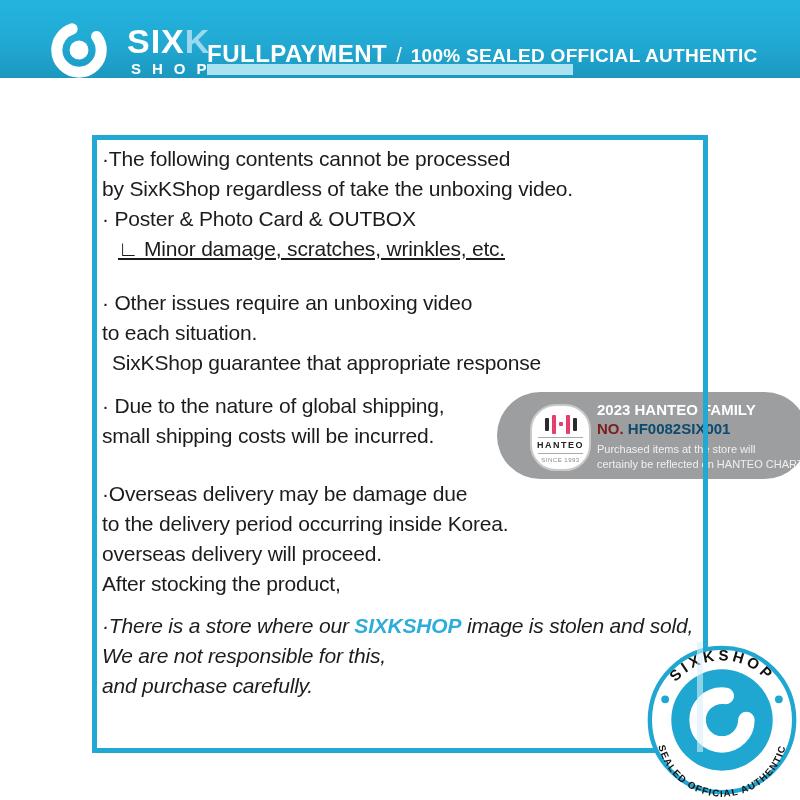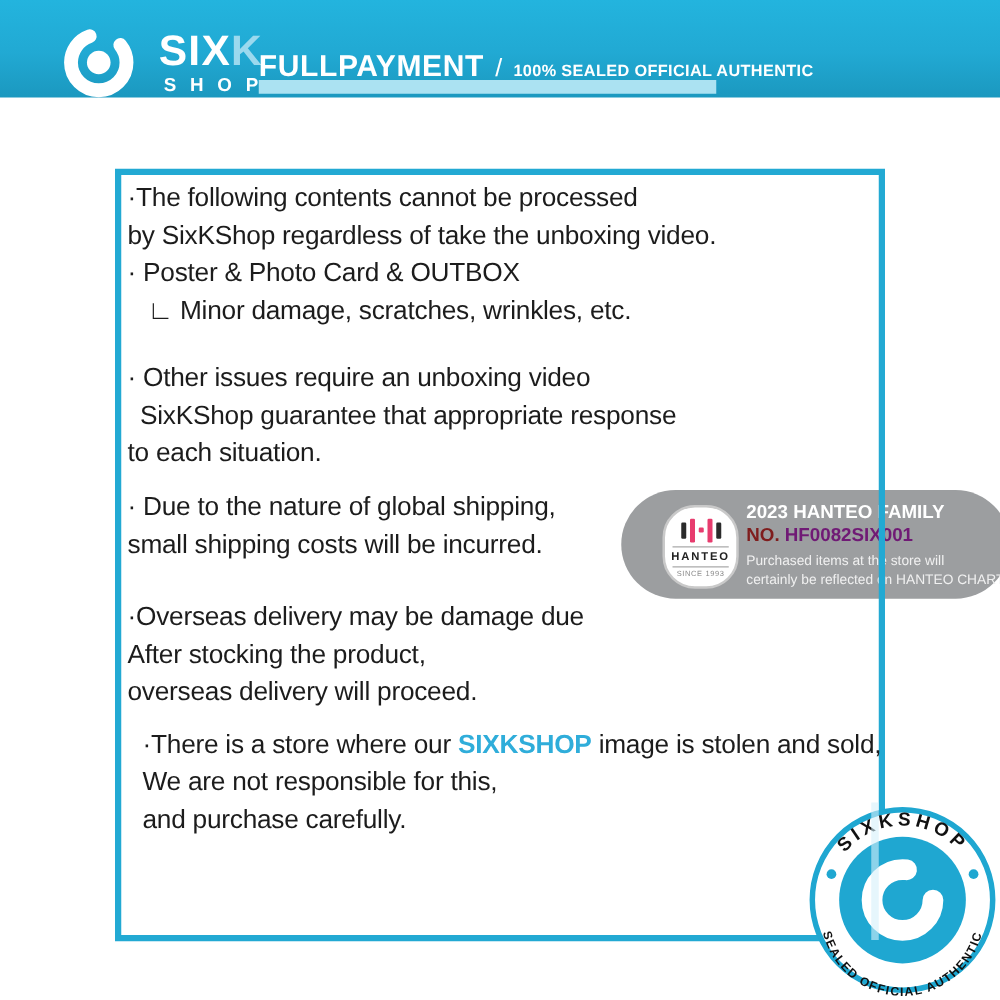--- a/index.html
+++ b/index.html
@@ -14,56 +14,56 @@
     position:absolute;left:0;top:0;width:800px;height:78px;
     background:linear-gradient(180deg,#23B4DE 0%,#21A9D3 55%,#1B98BF 100%);
   }
   .logo-svg{position:absolute;left:42px;top:13px;width:74px;height:74px;}
   .brand{position:absolute;left:127px;top:24px;font-size:34px;font-weight:bold;color:#ffffff;letter-spacing:1px;line-height:1;}
   .brand .k{color:#9BD9EE;}
   .brand-shop{position:absolute;left:131px;top:61px;font-size:15px;font-weight:bold;color:#ffffff;letter-spacing:11px;line-height:1;}
   .tagline{position:absolute;left:207px;top:40px;display:flex;align-items:baseline;color:#ffffff;white-space:nowrap;}
   .tagline .main{font-size:24px;font-weight:bold;letter-spacing:.5px;}
   .tagline .divider{font-size:20px;font-weight:400;margin:0 9px;}
-  .tagline .sub{font-size:13px;font-weight:bold;letter-spacing:.3px;}
+  .tagline .sub{font-size:19px;font-weight:bold;letter-spacing:.3px;}
   .tag-underline{position:absolute;left:207px;top:64px;width:366px;height:11px;background:#ABE2F2;}
   
   .badge{ 
     position:absolute;left:497px;top:392px;width:311px;height:87px;
     background:#9C9EA0;border-radius:44px;z-index:1;
   }
   .notice-box{
     position:absolute;left:92px;top:135px;width:606px;height:608px;
     border:5px solid #22A9D3;background:transparent;z-index:2;
   }
   .notice-text{position:absolute;left:5px;top:4px;color:#1C1C1C;font-size:21px;line-height:30px;letter-spacing:-0.2px;}
   .ln{white-space:pre;}
-  .p1{margin:0 0 24px 0;} .p2{margin:0 0 13px 0;} .p3{margin:12px 0 28px 0;} .p4{margin:0 0 12px 0;} .p5{margin:12px;}
-  .indent16{padding-left:16px;}
+  .p1{margin:0 0 24px 0;} .p2{margin:0 0 13px 0;} .p3{margin:12px 0 28px 0;} .p4{margin:0 0 12px 0;} .p5{margin:0;font-style:italic;}
+  .indent16{padding-left:16px;text-decoration:underline;}
   .indent80{padding-left:80px;font-weight:bold;}
   .indent10{padding-left:10px;}
   .brand-word{color:#2FADDA;font-weight:bold;}
   
   .emblem{
     position:absolute;left:33px;top:12px;width:57px;height:63px;background:#ffffff;
     border:2px solid #c9c9c9;border-radius:26px;text-align:center;overflow:hidden;
   }
   .bars{display:flex;align-items:center;justify-content:center;gap:3px;margin-top:8px;height:20px;}
   .bar{width:4px;border-radius:1px;}
   .bar.b1,.bar.b5{height:13px;background:#2b2b2b;}
   .bar.b2,.bar.b4{height:19px;background:#E73C6E;}
   .bar.b3{width:4px;height:4px;background:#E73C6E;border-radius:1px;}
   .emblem .rule{height:1px;background:#aaaaaa;margin:3px 6px 2px 6px;}
   .emblem .hanteo-word{font-size:9px;font-weight:bold;letter-spacing:1.5px;color:#222222;line-height:10px;}
   .emblem .since{font-size:6px;color:#8a8a8a;letter-spacing:.5px;margin-top:3px;}
   .badge-text{position:absolute;left:100px;top:8px;width:215px;color:#ffffff;}
   .badge-title{font-size:15px;font-weight:bold;line-height:19px;white-space:nowrap;}
   .badge-no{font-size:15px;font-weight:bold;line-height:19px;white-space:nowrap;}
   .badge-no .no-label{color:#7f1d1d;}
-  .badge-no .no-value{color:#701a75;}
+  .badge-no .no-value{color:#0c4a6e;}
   .badge-desc{font-size:11px;line-height:15px;color:#F0F0F0;margin-top:4px;white-space:nowrap;}
   
   .stamp{position:absolute;left:644px;top:642px;width:156px;height:156px;z-index:4;}
   .stamp svg{position:absolute;left:0;top:0;z-index:1;}
   .stamp .stripe{position:absolute;left:53px;top:0;width:6px;height:110px;background:rgba(213,240,250,0.6);z-index:2;}
 </style>
 </head>
 <body>
 
 <div class="header">
@@ -108,31 +108,32 @@
 <div class="notice-box">
   <div class="notice-text">
     <div class="p1">
       <div class="ln">·The following contents cannot be processed</div>
       <div class="ln">by SixKShop regardless of take the unboxing video.</div>
       <div class="ln">· Poster &amp; Photo Card &amp; OUTBOX</div>
       <div class="ln indent16">∟ Minor damage, scratches, wrinkles, etc.</div>
     </div>
     <div class="p2">
       <div class="ln">· Other issues require an unboxing video</div>
+      <div class="ln">to each situation.</div>
       <div class="ln indent10">SixKShop guarantee that appropriate response</div>
-      <div class="ln">to each situation.</div>
     </div>
     <div class="p3">
       <div class="ln">· Due to the nature of global shipping,</div>
       <div class="ln">small shipping costs will be incurred.</div>
     </div>
     <div class="p4">
       <div class="ln">·Overseas delivery may be damage due</div>
+      <div class="ln">to the delivery period occurring inside Korea.</div>
+      <div class="ln">overseas delivery will proceed.</div>
       <div class="ln">After stocking the product,</div>
-      <div class="ln">overseas delivery will proceed.</div>
     </div>
     <div class="p5">
       <div class="ln"><span>·There is a store where our </span><span class="brand-word">SIXKSHOP</span><span> image is stolen and sold,</span></div>
       <div class="ln">We are not responsible for this,</div>
       <div class="ln">and purchase carefully.</div>
     </div>
   </div>
 </div>
 
 <div class="stamp">

